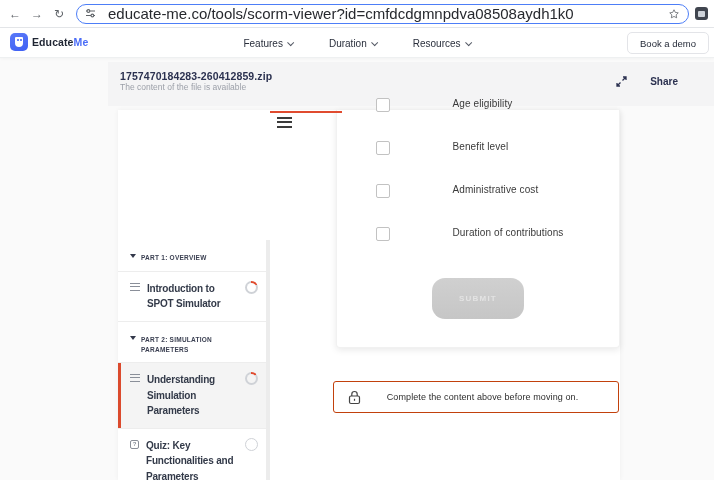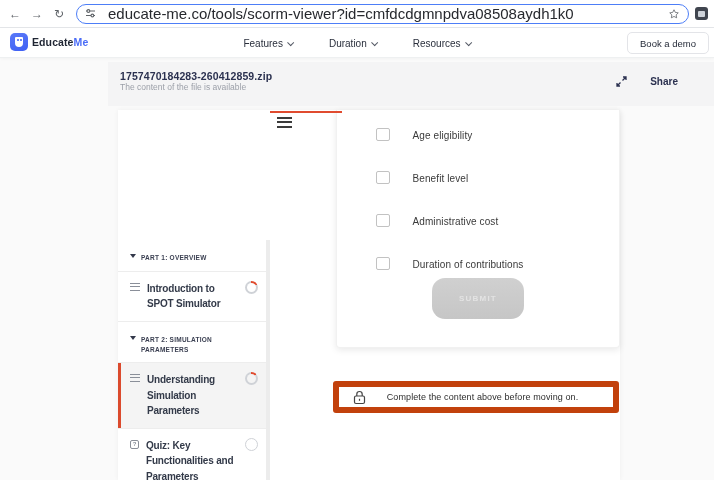--- a/index.html
+++ b/index.html
@@ -97,29 +97,29 @@
   
   .main { position:absolute; left:152px; right:0; top:0; bottom:0; background:#fff; }
   .loader-line { position:absolute; z-index:5; left:0; top:1px; width:72px; height:2.4px; background:#e04b2f; }
   .hamburger { position:absolute; left:7px; top:7px; width:15px; height:11px;
     background:repeating-linear-gradient(to bottom,#3b3b3b 0 2px, transparent 2px 4.5px); }
 
   .quiz-card { position:absolute; left:66px; width:284px; top:0; height:238px; background:#fff;
     border:1px solid #f1f1f1; border-top:none; border-radius:0 0 4px 4px;
     box-shadow:0 2px 7px rgba(0,0,0,.09); }
   .check-rows { margin-top:-12px; }
-  .check-row { display:flex; align-items:flex-end; height:43px; padding-left:39px; }
+  .check-row { display:flex; align-items:flex-start; height:43px; padding-left:39px;gap:40px; }
   .checkbox { width:13.5px; height:13.5px; border:1.5px solid #c2c2c2; border-radius:2px; background:#fff; flex:none; }
   .check-label { font-size:10px; color:#3a3a3a; margin-left:23px; letter-spacing:.1px; }
   .submit-btn { display:block; margin:8px auto 0 auto; width:92px; height:41px; border:none;
     border-radius:13px; background:linear-gradient(#d0d0d0,#c6c6c6); color:#e3e3e3;
     font-size:8px; font-weight:bold; letter-spacing:1.2px; font-family:inherit; }
 
   .lock-box { position:absolute; left:63px; width:286px; top:271px; height:32px; background:#fff;
-    border:6px solid #c2410c; border-radius:3px; display:flex; align-items:center; padding:0 14px; }
+    border:1px solid #c2410c; border-radius:3px; display:flex; align-items:center; padding:0 14px; }
   .lock-msg { flex:1; text-align:center; font-size:9px; color:#2e2e2e; letter-spacing:.1px; }
 
   svg { display:block; }
 </style>
 </head>
 <body>
 
 <div class="stage">
 
   <div class="chrome">

